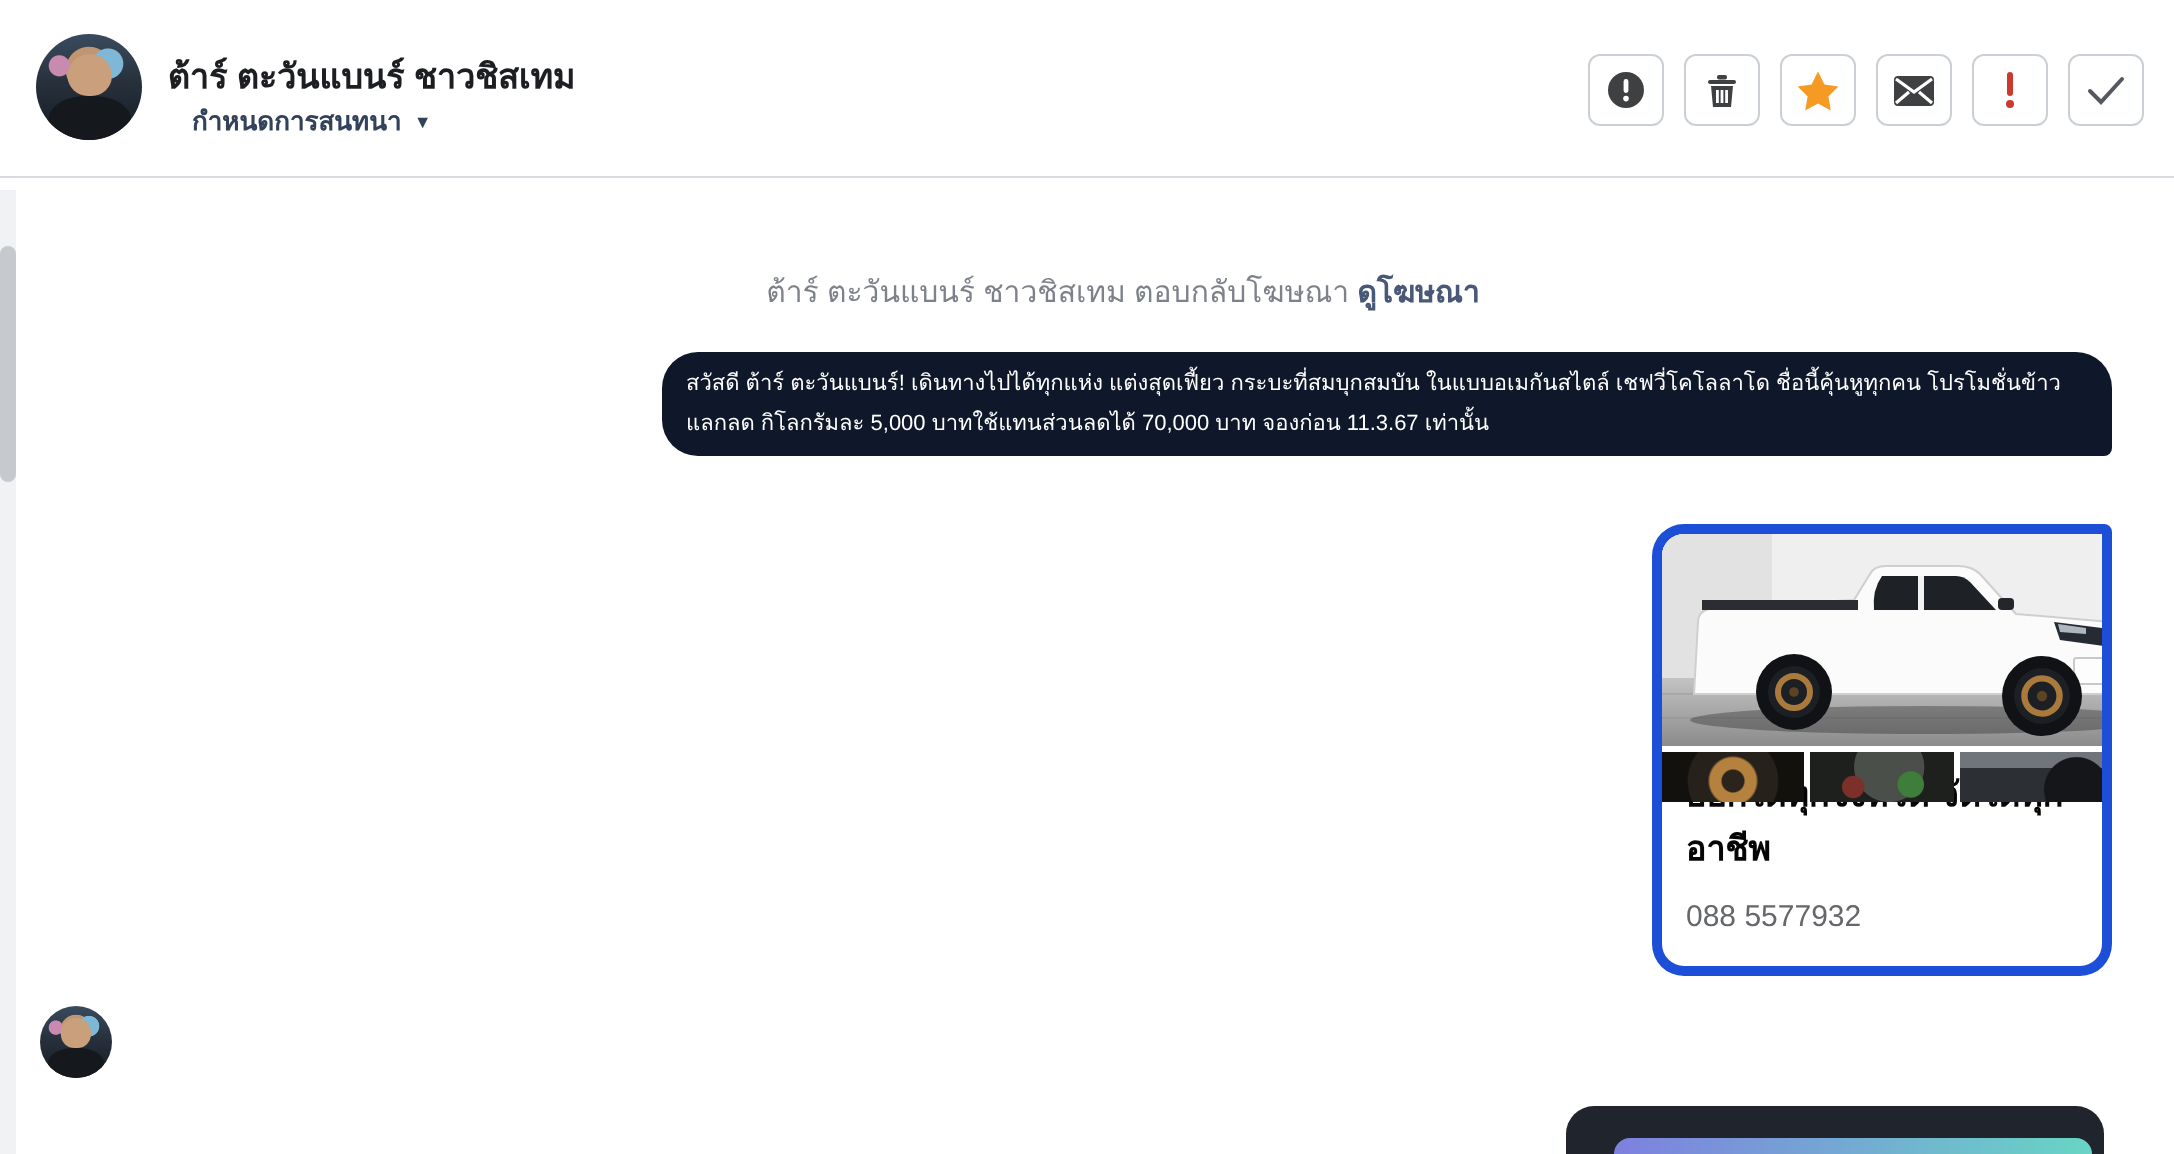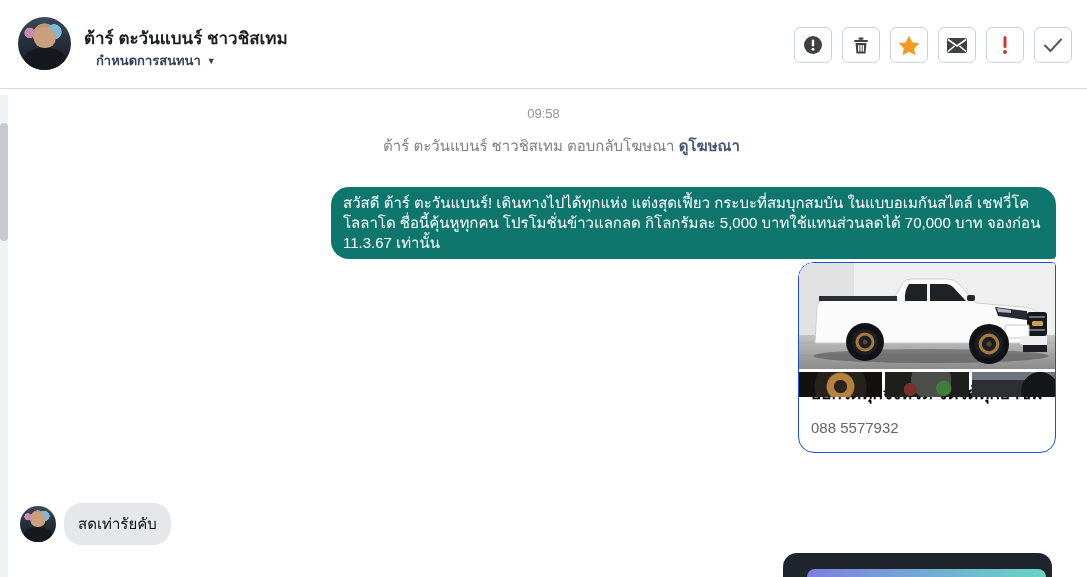--- a/index.html
+++ b/index.html
@@ -34,27 +34,27 @@
   .scroll-track { position:absolute; left:0; top:5px; bottom:0; width:8px; background:#f1f2f3; }
   .scroll-thumb { position:absolute; left:0; top:28px; width:8px; height:118px;
     background:#c6c9ce; border-radius:4px; }
 
   .timestamp { position:absolute; top:16px; left:0; right:0; text-align:center;
     font-size:13px; color:#90949c; }
   .reply-ctx { position:absolute; top:44px; left:0; right:0; text-align:center;
     font-size:15px; color:#7d818a;margin-left:36px; }
   .reply-ctx .lnk { font-weight:bold; color:#4a5878; cursor:pointer; }
 
-  .out-bubble { position:absolute; top:97px; right:31px; max-width:725px;
-    background:#0f766e; color:#fff; font-size:15px; line-height:20px;
+  .out-bubble { position:absolute; top:86px; right:31px; max-width:725px;
+    background:#0f172a; color:#fff; font-size:11px; line-height:20px;
     padding:6px 12px; border-radius:18px 18px 4px 18px; }
 
   
-  .card { position:absolute; top:172px; right:31px; width:258px; background:#fff;
-    border:1px solid #1d4ed8; border-radius:16px; border-top-right-radius:4px;
+  .card { position:absolute; top:172px; right:31px; width:230px; background:#fff;
+    border:5px solid #1d4ed8; border-radius:16px; border-top-right-radius:4px;
     overflow:hidden; cursor:pointer; }
   .card .photo { position:relative; width:100%; height:106px; background:#efefef; }
   .card .photo svg { display:block; }
   .thumbs { display:flex; gap:3px; margin-top:3px; height:25px; }
   .thumb { flex:1; }
   .thumb.wheel { background:
       radial-gradient(circle at 50% 58%, #2a241c 0 14%, #b5813e 16% 30%, #26211a 33% 58%, #13110d 60%),
       #14110c; }
   .thumb.engine { background:
       radial-gradient(circle at 70% 65%, #3f7d3a 0 12%, transparent 13%),
@@ -147,21 +147,20 @@
       </span>
     </div>
   </div>
 </div>
 
 <div class="chat">
   <div class="scroll-track">
     <div class="scroll-thumb"></div>
   </div>
 
-  <div class="timestamp">09:58</div>
 
   <div class="reply-ctx">
     <span>ต้าร์ ตะวันแบนร์ ชาวชิสเทม ตอบกลับโฆษณา </span>
     <span class="lnk">ดูโฆษณา</span>
   </div>
 
   <div class="out-bubble">สวัสดี ต้าร์ ตะวันแบนร์! เดินทางไปได้ทุกแห่ง แต่งสุดเฟี้ยว กระบะที่สมบุกสมบัน ในแบบอเมกันสไตล์ เชฟวี่โคโลลาโด ชื่อนี้คุ้นหูทุกคน โปรโมชั่นข้าวแลกลด กิโลกรัมละ 5,000 บาทใช้แทนส่วนลดได้ 70,000 บาท จองก่อน 11.3.67 เท่านั้น</div>
 
   <div class="card">
     <div class="photo">
@@ -207,19 +206,18 @@
     </div>
     <div class="card-title">ออกได้ทุกจังหวัด จัดได้ทุกอาชีพ</div>
     <div class="card-phone">088 5577932</div>
   </div>
 
   <div class="in-row">
     <div class="avatar">
       <div class="head"></div>
       <div class="body"></div>
     </div>
-    <div class="in-bubble">สดเท่ารัยคับ</div>
   </div>
 
   <div class="video-card">
     <div class="video-grad"></div>
   </div>
 </div>
 
 </body></html>

